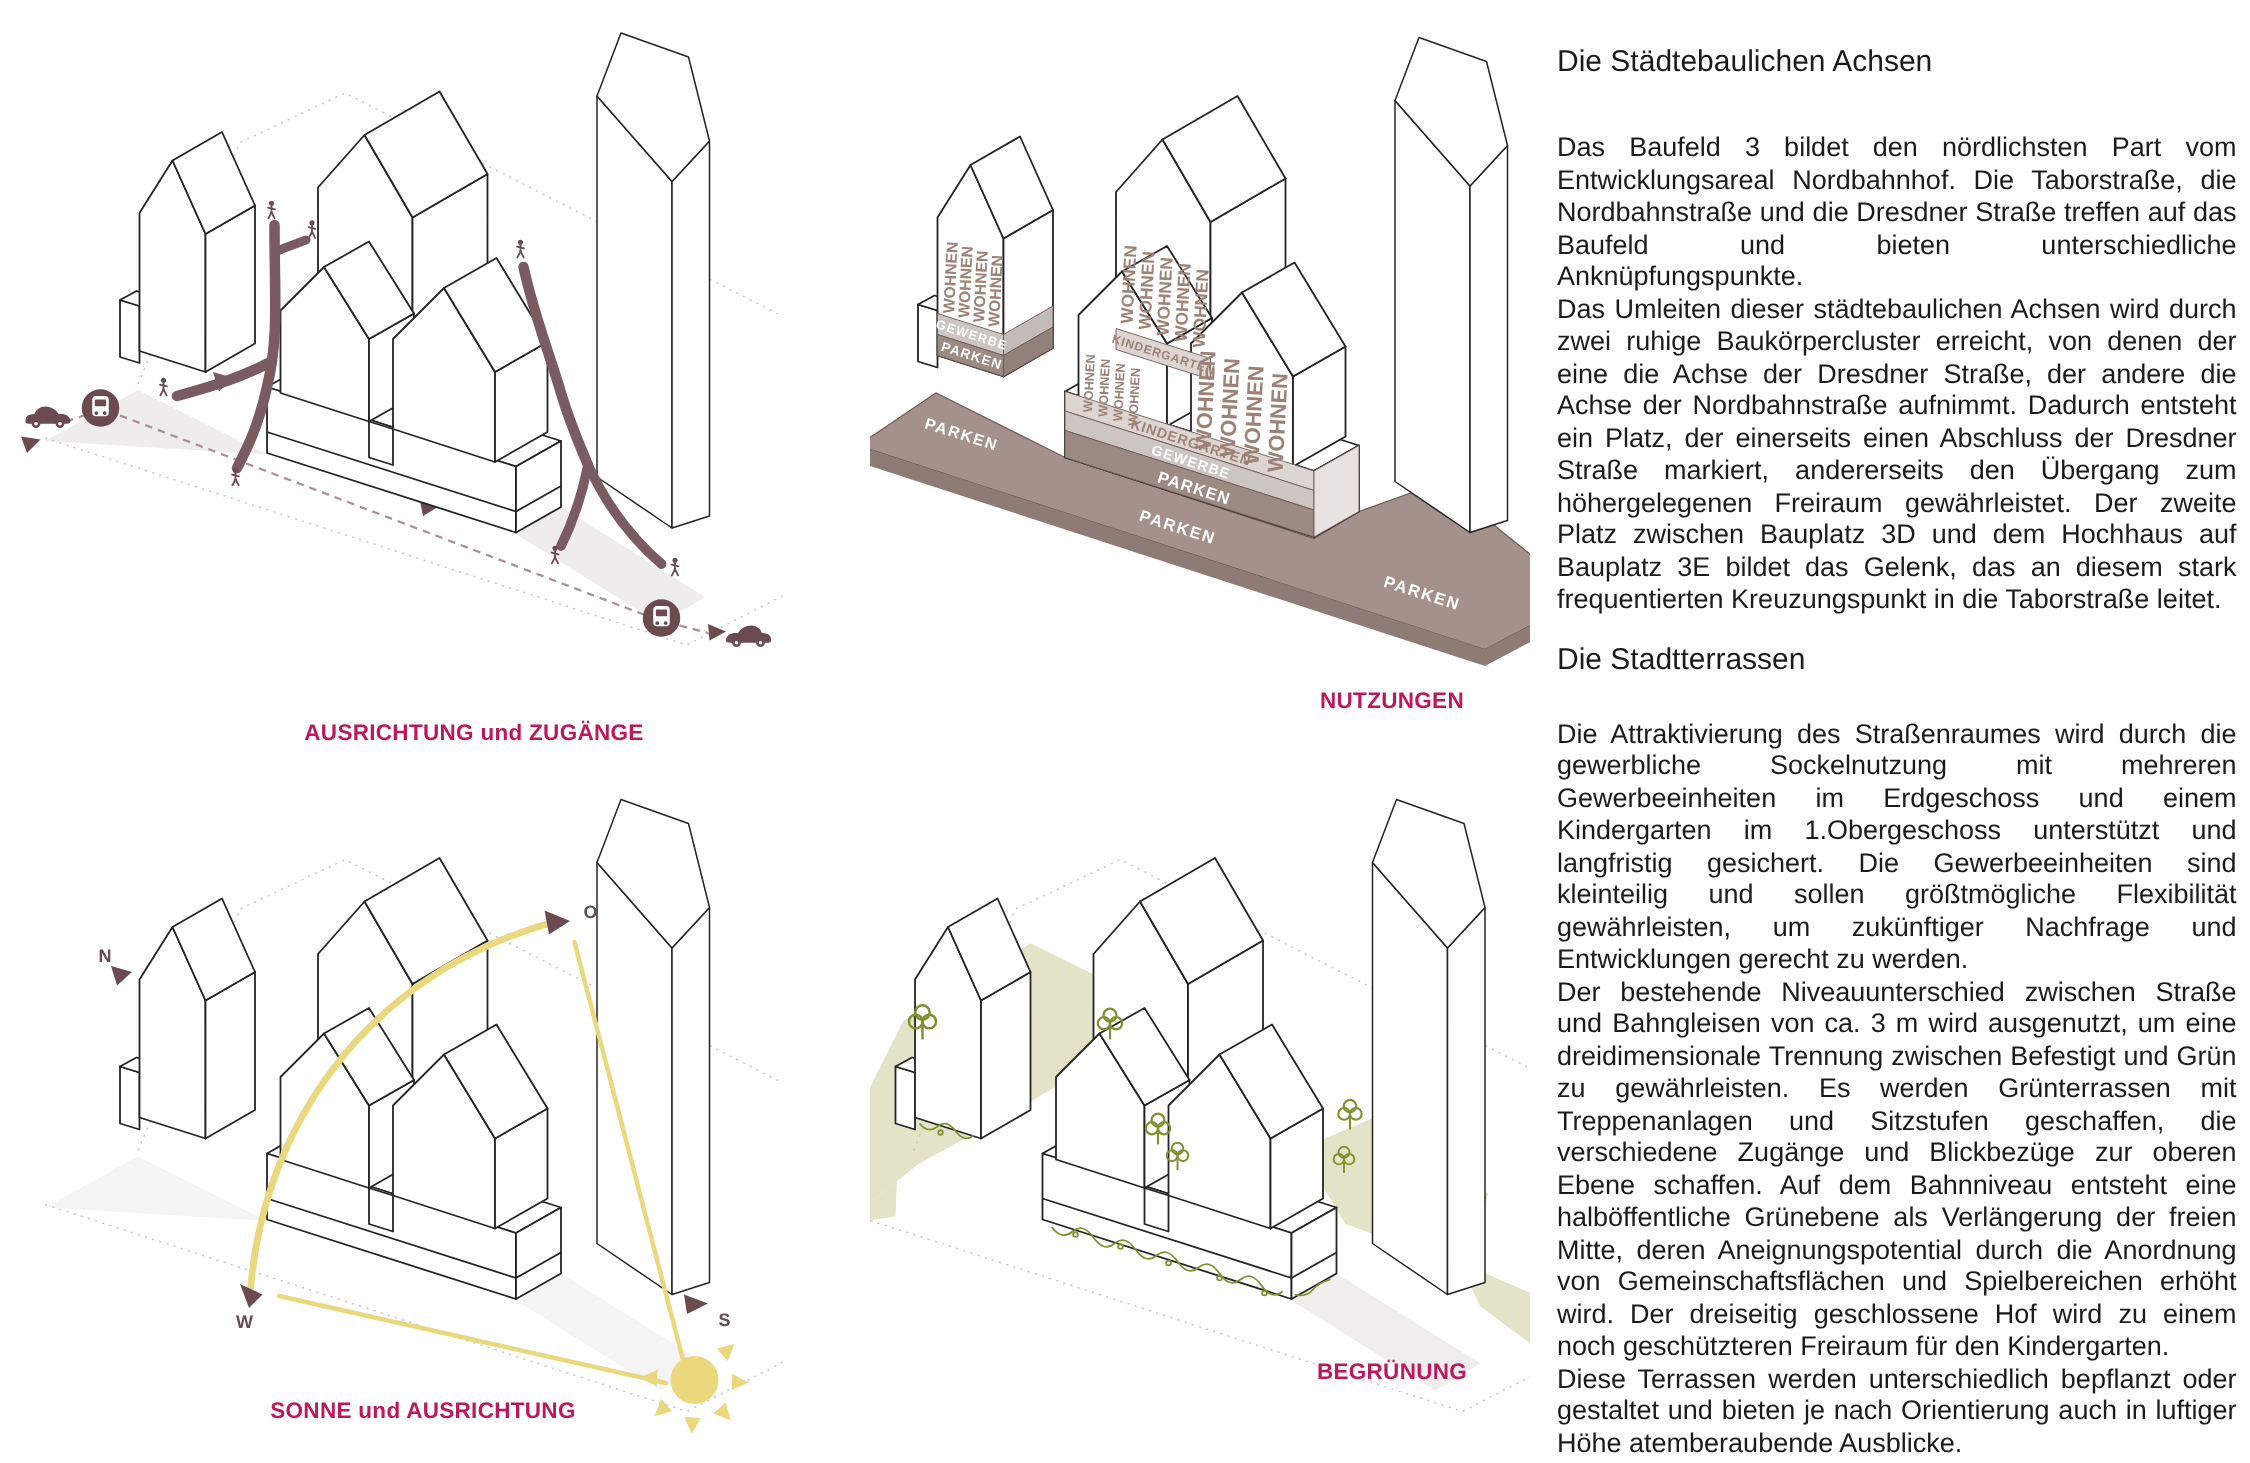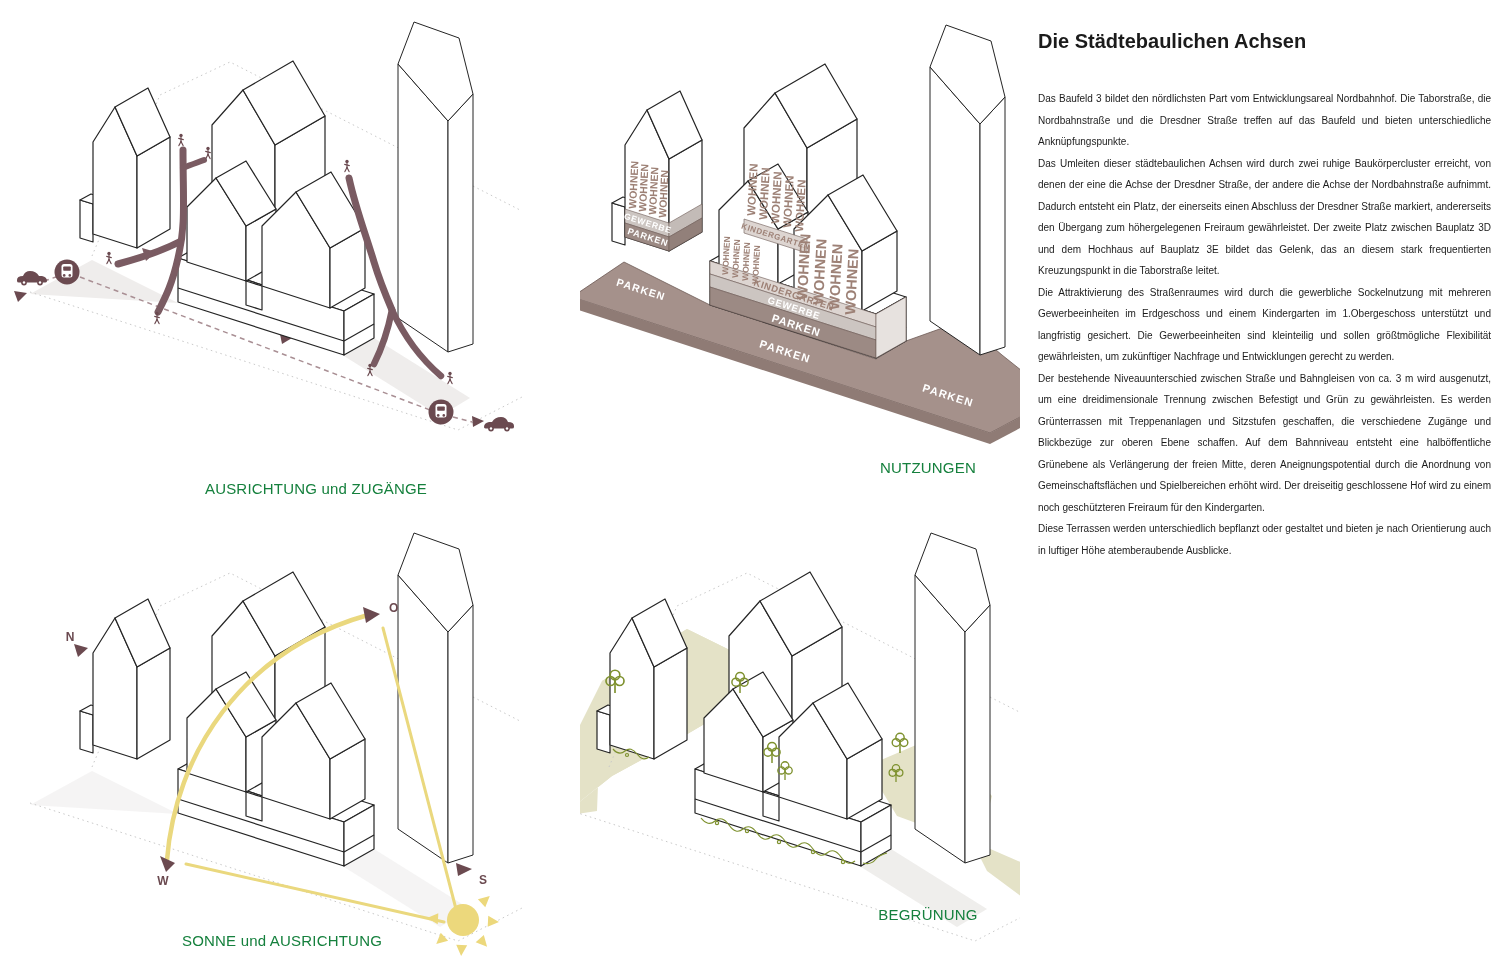--- a/index.html
+++ b/index.html
@@ -1,24 +1,24 @@
 <!DOCTYPE html>
 <html><head>
 <meta charset="utf-8">
 <style>
   html,body{margin:0;padding:0;background:#ffffff;}
   body{width:1500px;height:975px;position:relative;overflow:hidden;
        font-family:"Liberation Sans",sans-serif;color:#1b1b1b;}
   .panel{position:absolute;}
-  .caption{position:absolute;font-weight:normal;font-size:15px;letter-spacing:.2px;
-           text-align:center;color:#15803d;white-space:nowrap;}
+  .caption{position:absolute;font-weight:bold;font-size:15px;letter-spacing:.2px;
+           text-align:center;color:#be185d;white-space:nowrap;}
   .article{position:absolute;left:1038px;top:20px;width:453px;}
-  .article h1{font-size:20px;line-height:26px;margin:8px 0 34px 0;font-weight:bold;}
+  .article h1{font-size:20px;line-height:26px;margin:8px 0 34px 0;font-weight:normal;}
   .article h1.h2{margin:16px 0 26px 0;}
-  .article p{font-size:10px;line-height:21.5px;margin:0;
+  .article p{font-size:18px;line-height:21.5px;margin:0;
              text-align:justify;text-align-last:left;}
   .article p.gap{}
   svg text{font-family:"Liberation Sans",sans-serif;}
   .wohnen{fill:#9d8176;font-weight:bold;}
   .bandtxt-w{fill:#ffffff;font-weight:bold;letter-spacing:.8px;}
   .bandtxt-b{fill:#9d8176;font-weight:bold;letter-spacing:.6px;}
   .parkenplane{fill:#ffffff;font-weight:bold;letter-spacing:1.2px;}
   .compass{fill:#6b4a50;font-weight:bold;font-size:12px;}
 </style>
 </head>
@@ -259,16 +259,17 @@
 
 <div class="caption" style="left:166px;top:480px;width:300px">AUSRICHTUNG und ZUGÄNGE</div>
 <div class="caption" style="left:853px;top:459px;width:150px">NUTZUNGEN</div>
 <div class="caption" style="left:132px;top:932px;width:300px">SONNE und AUSRICHTUNG</div>
 <div class="caption" style="left:853px;top:906px;width:150px">BEGRÜNUNG</div>
 
 <div class="article">
   <h1>Die Städtebaulichen Achsen</h1>
   <p>Das Baufeld 3 bildet den nördlichsten Part vom Entwicklungsareal Nordbahnhof. Die Taborstraße, die Nordbahnstraße und die Dresdner Straße treffen auf das Baufeld und bieten unterschiedliche Anknüpfungspunkte.</p>
   <p>Das Umleiten dieser städtebaulichen Achsen wird durch zwei ruhige Baukörpercluster erreicht, von denen der eine die Achse der Dresdner Straße, der andere die Achse der Nordbahnstraße aufnimmt. Dadurch entsteht ein Platz, der einerseits einen Abschluss der Dresdner Straße markiert, andererseits den Übergang zum höhergelegenen Freiraum gewährleistet. Der zweite Platz zwischen Bauplatz 3D und dem Hochhaus auf Bauplatz 3E bildet das Gelenk, das an diesem stark frequentierten Kreuzungspunkt in die Taborstraße leitet.</p>
+  <h1 class="h2">Die Stadtterrassen</h1>
   <p>Die Attraktivierung des Straßenraumes wird durch die gewerbliche Sockelnutzung mit mehreren Gewerbeeinheiten im Erdgeschoss und einem Kindergarten im 1.Obergeschoss unterstützt und langfristig gesichert. Die Gewerbeeinheiten sind kleinteilig und sollen größtmögliche Flexibilität gewährleisten, um zukünftiger Nachfrage und Entwicklungen gerecht zu werden.</p>
   <p class="gap">Der bestehende Niveauunterschied zwischen Straße und Bahngleisen von ca. 3 m wird ausgenutzt, um eine dreidimensionale Trennung zwischen Befestigt und Grün zu gewährleisten. Es werden Grünterrassen mit Treppenanlagen und Sitzstufen geschaffen, die verschiedene Zugänge und Blickbezüge zur oberen Ebene schaffen. Auf dem Bahnniveau entsteht eine halböffentliche Grünebene als Verlängerung der freien Mitte, deren Aneignungspotential durch die Anordnung von Gemeinschaftsflächen und Spielbereichen erhöht wird. Der dreiseitig geschlossene Hof wird zu einem noch geschützteren Freiraum für den Kindergarten.</p>
   <p>Diese Terrassen werden unterschiedlich bepflanzt oder gestaltet und bieten je nach Orientierung auch in luftiger Höhe atemberaubende Ausblicke.</p>
 </div>
 
 </body></html>

